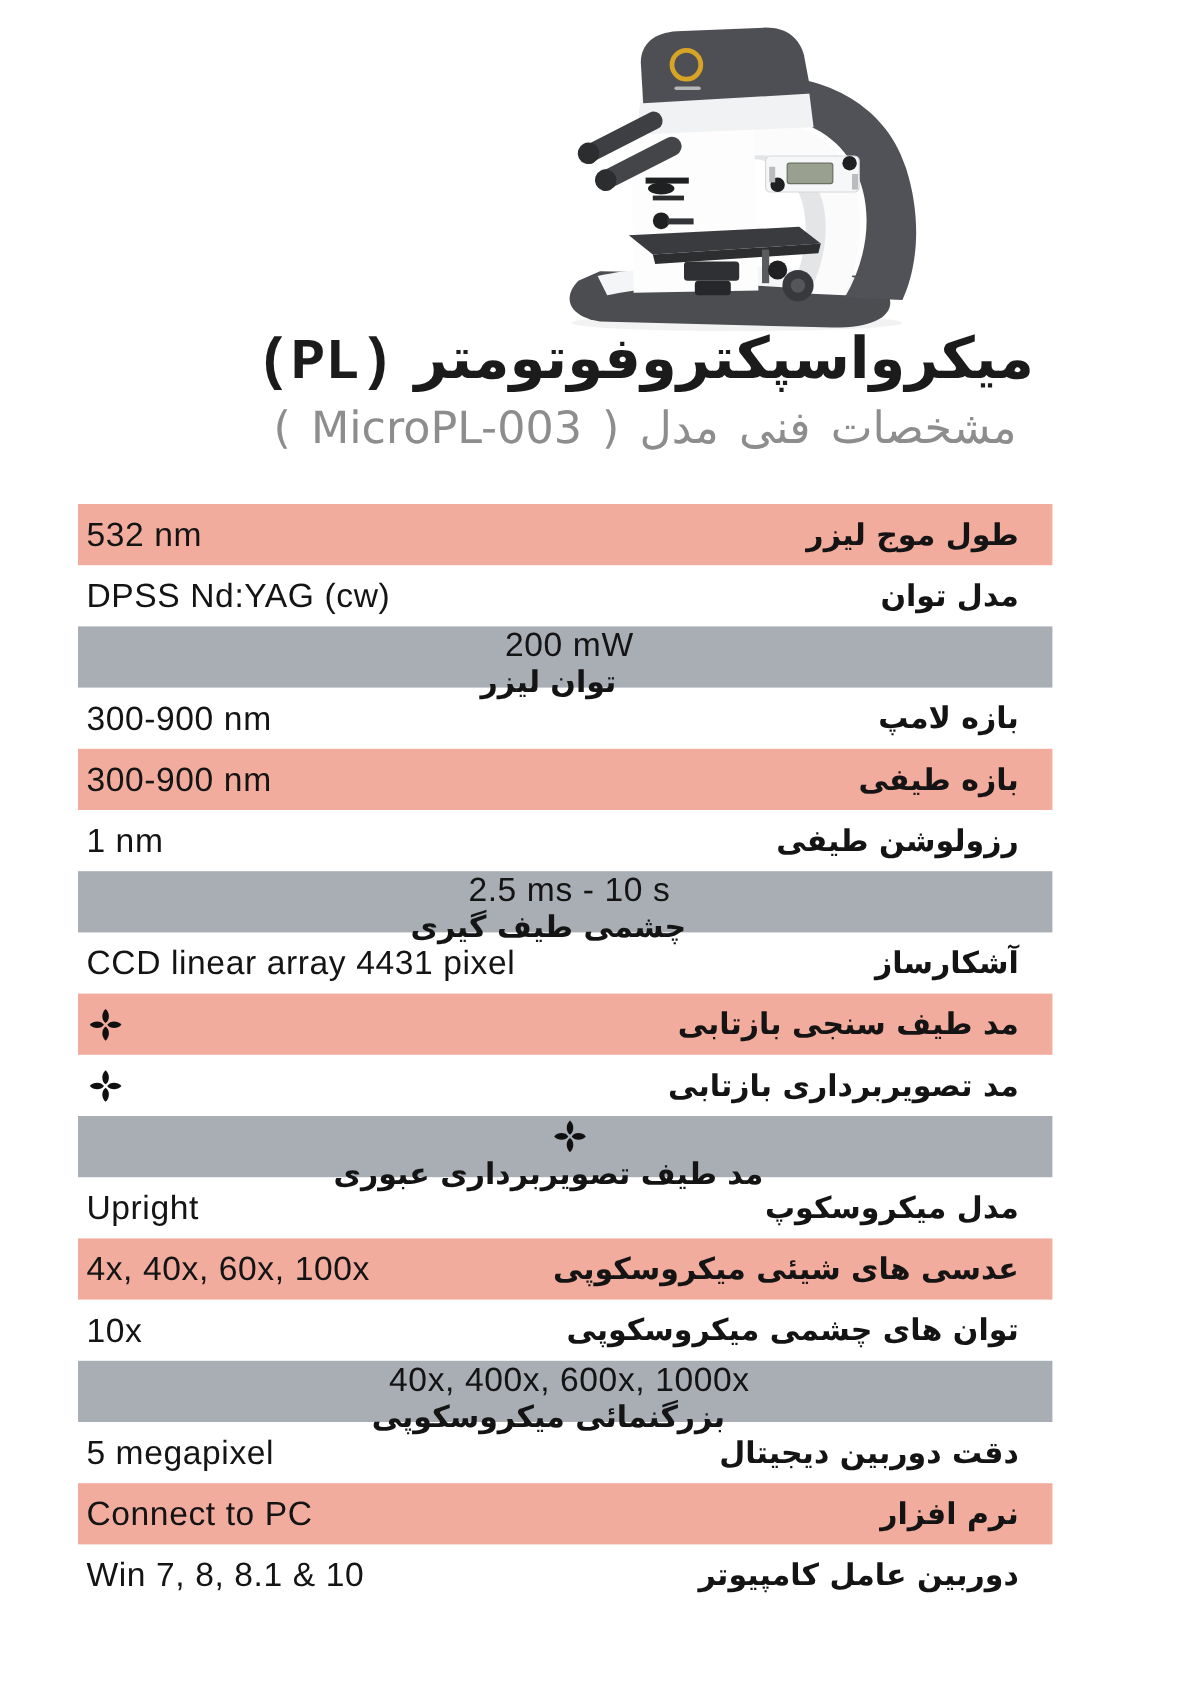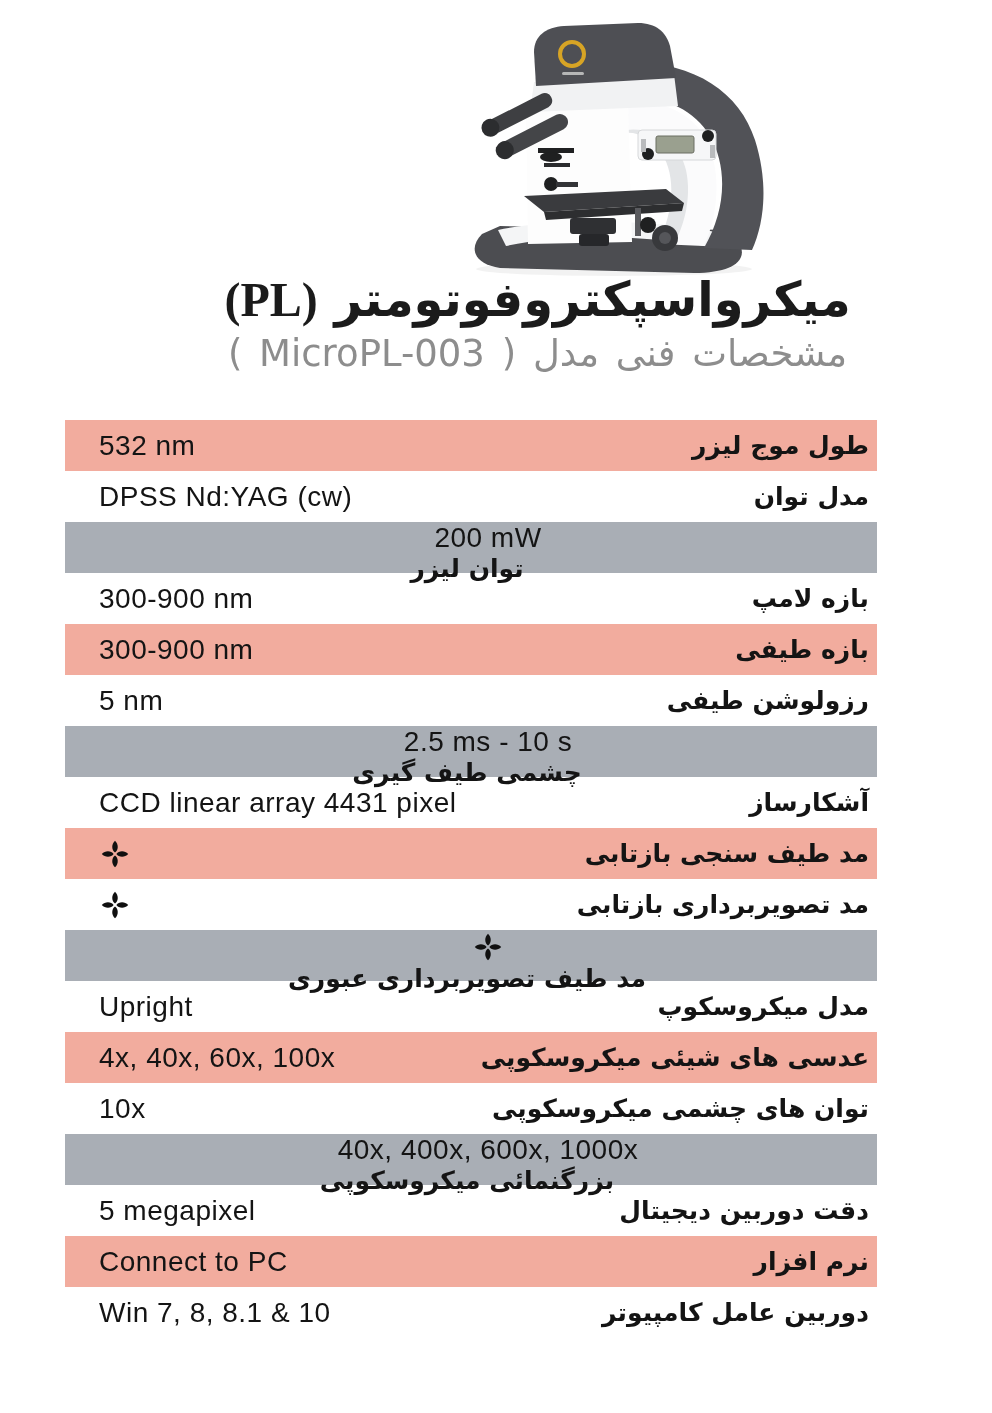--- a/index.html
+++ b/index.html
@@ -22,48 +22,48 @@
   }
   .title-wrap{
     position:absolute;top:270px;left:80px;width:915px;
     text-align:center;direction:rtl;
   }
   .page-title{
     font-size:48px;font-weight:bold;color:var(--title-color);
     line-height:58px;white-space:nowrap;
   }
   .page-title .en{
-    font-family:Liberation Serif, serif;
+    font-family:Liberation Mono, monospace;
     font-weight:700;
   }
   .page-subtitle{
     font-size:37px;color:var(--subtitle-color);
     line-height:46px;margin-top:2px;word-spacing:5px;white-space:nowrap;
   }
   .spec-table{
     position:absolute;top:420px;left:65px;width:812px;
   }
   .spec-row{
     height:51px;
     display:flex;align-items:center;justify-content:space-between;
   }
   .bg-salmon{background:var(--salmon);}
   .bg-gray{background:var(--gray);flex-direction:column;}
   .bg-white{background:transparent;}
   .row-left{
-    display:flex;align-items:center;padding-left:34px;
+    display:flex;align-items:center;padding-left:7px;
   }
   .spec-value{
     font-family:"Liberation Sans", sans-serif;
     font-size:28px;color:var(--text);letter-spacing:.5px;
     white-space:nowrap;
   }
   .spec-label{
     font-size:25px;font-weight:bold;color:var(--text);
-    padding-right:8px;direction:rtl;white-space:nowrap;
+    padding-right:28px;direction:rtl;white-space:nowrap;
   }
   .petal-icon{width:32px;height:34px;display:block;}
 </style>
 </head>
 <body>
 
 <svg class="scope-img" viewBox="0 0 330 265" aria-hidden="true">
 
   <ellipse cx="162" cy="257" rx="138" ry="7" fill="#000" opacity="0.05"></ellipse>
 
@@ -169,21 +169,21 @@
     <div class="spec-row bg-salmon">
     <div class="row-left">
 
       <span class="spec-value">300-900 nm</span>
     </div>
     <span class="spec-label">بازه طیفی</span>
   </div>
     <div class="spec-row bg-white">
     <div class="row-left">
 
-      <span class="spec-value">5 nm</span>
+      <span class="spec-value">1 nm</span>
     </div>
     <span class="spec-label">رزولوشن طیفی</span>
   </div>
     <div class="spec-row bg-gray">
     <div class="row-left">
 
       <span class="spec-value">2.5 ms - 10 s</span>
     </div>
     <span class="spec-label">چشمی طیف گیری</span>
   </div>

